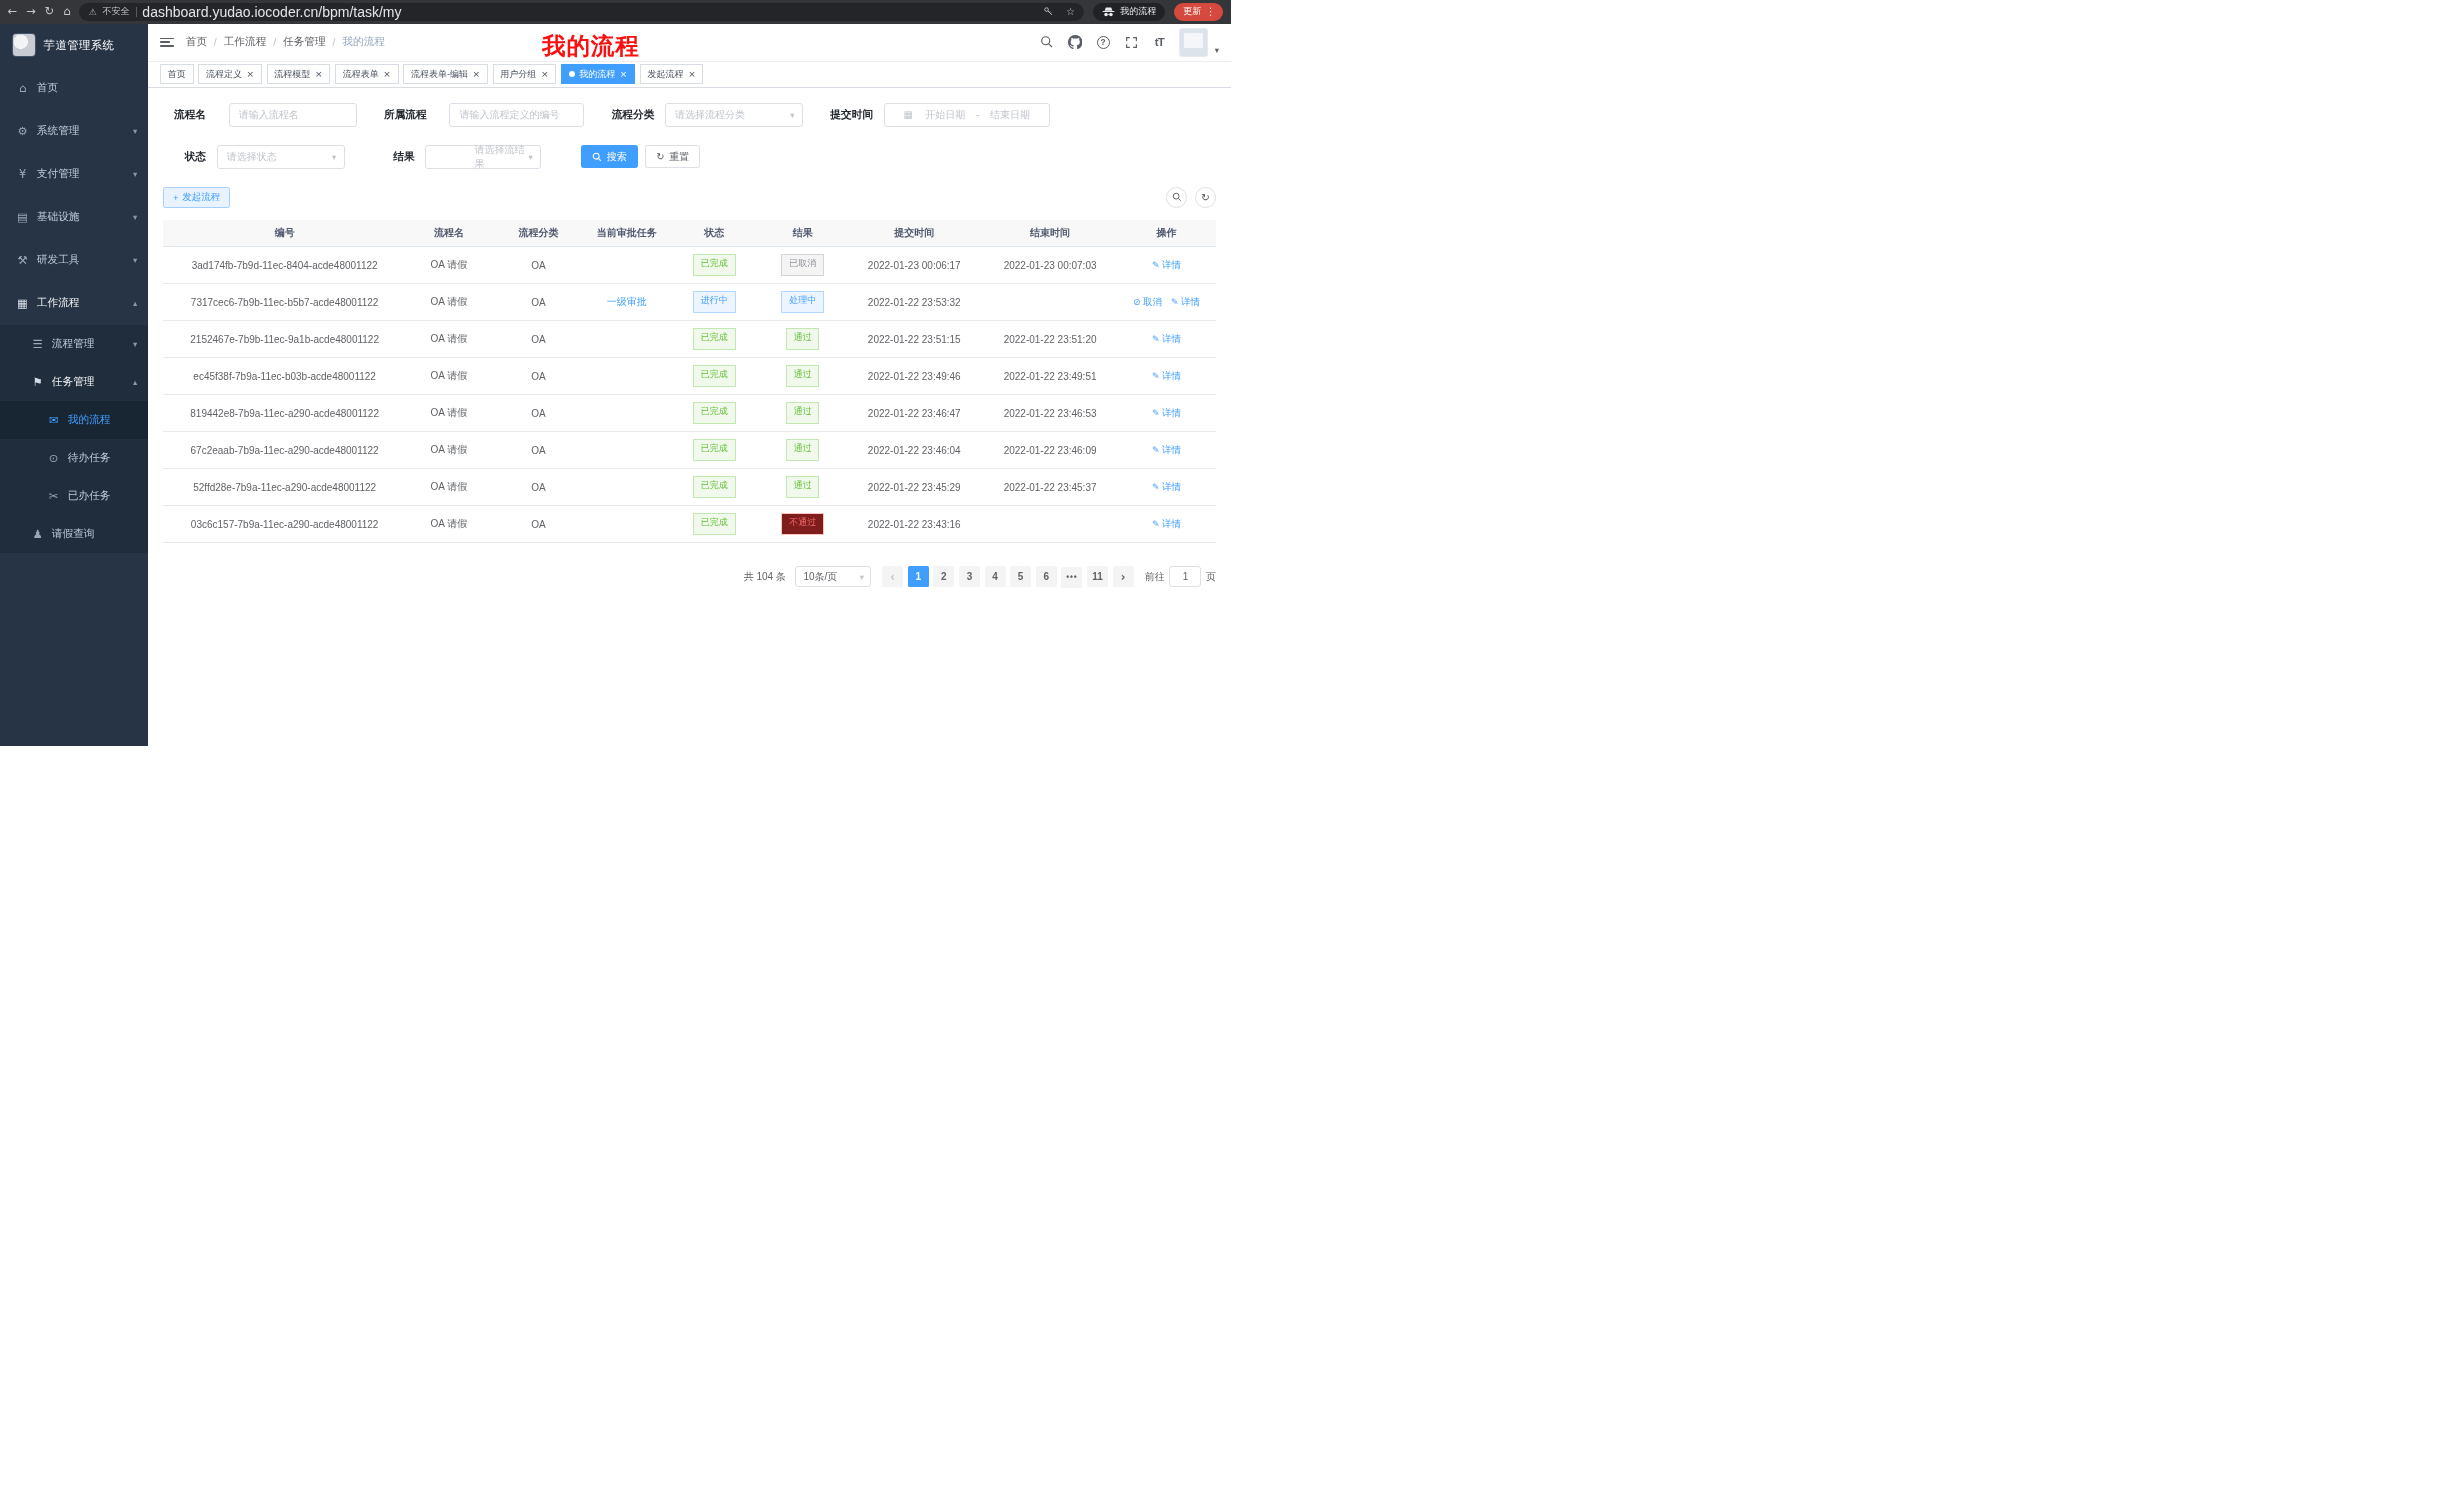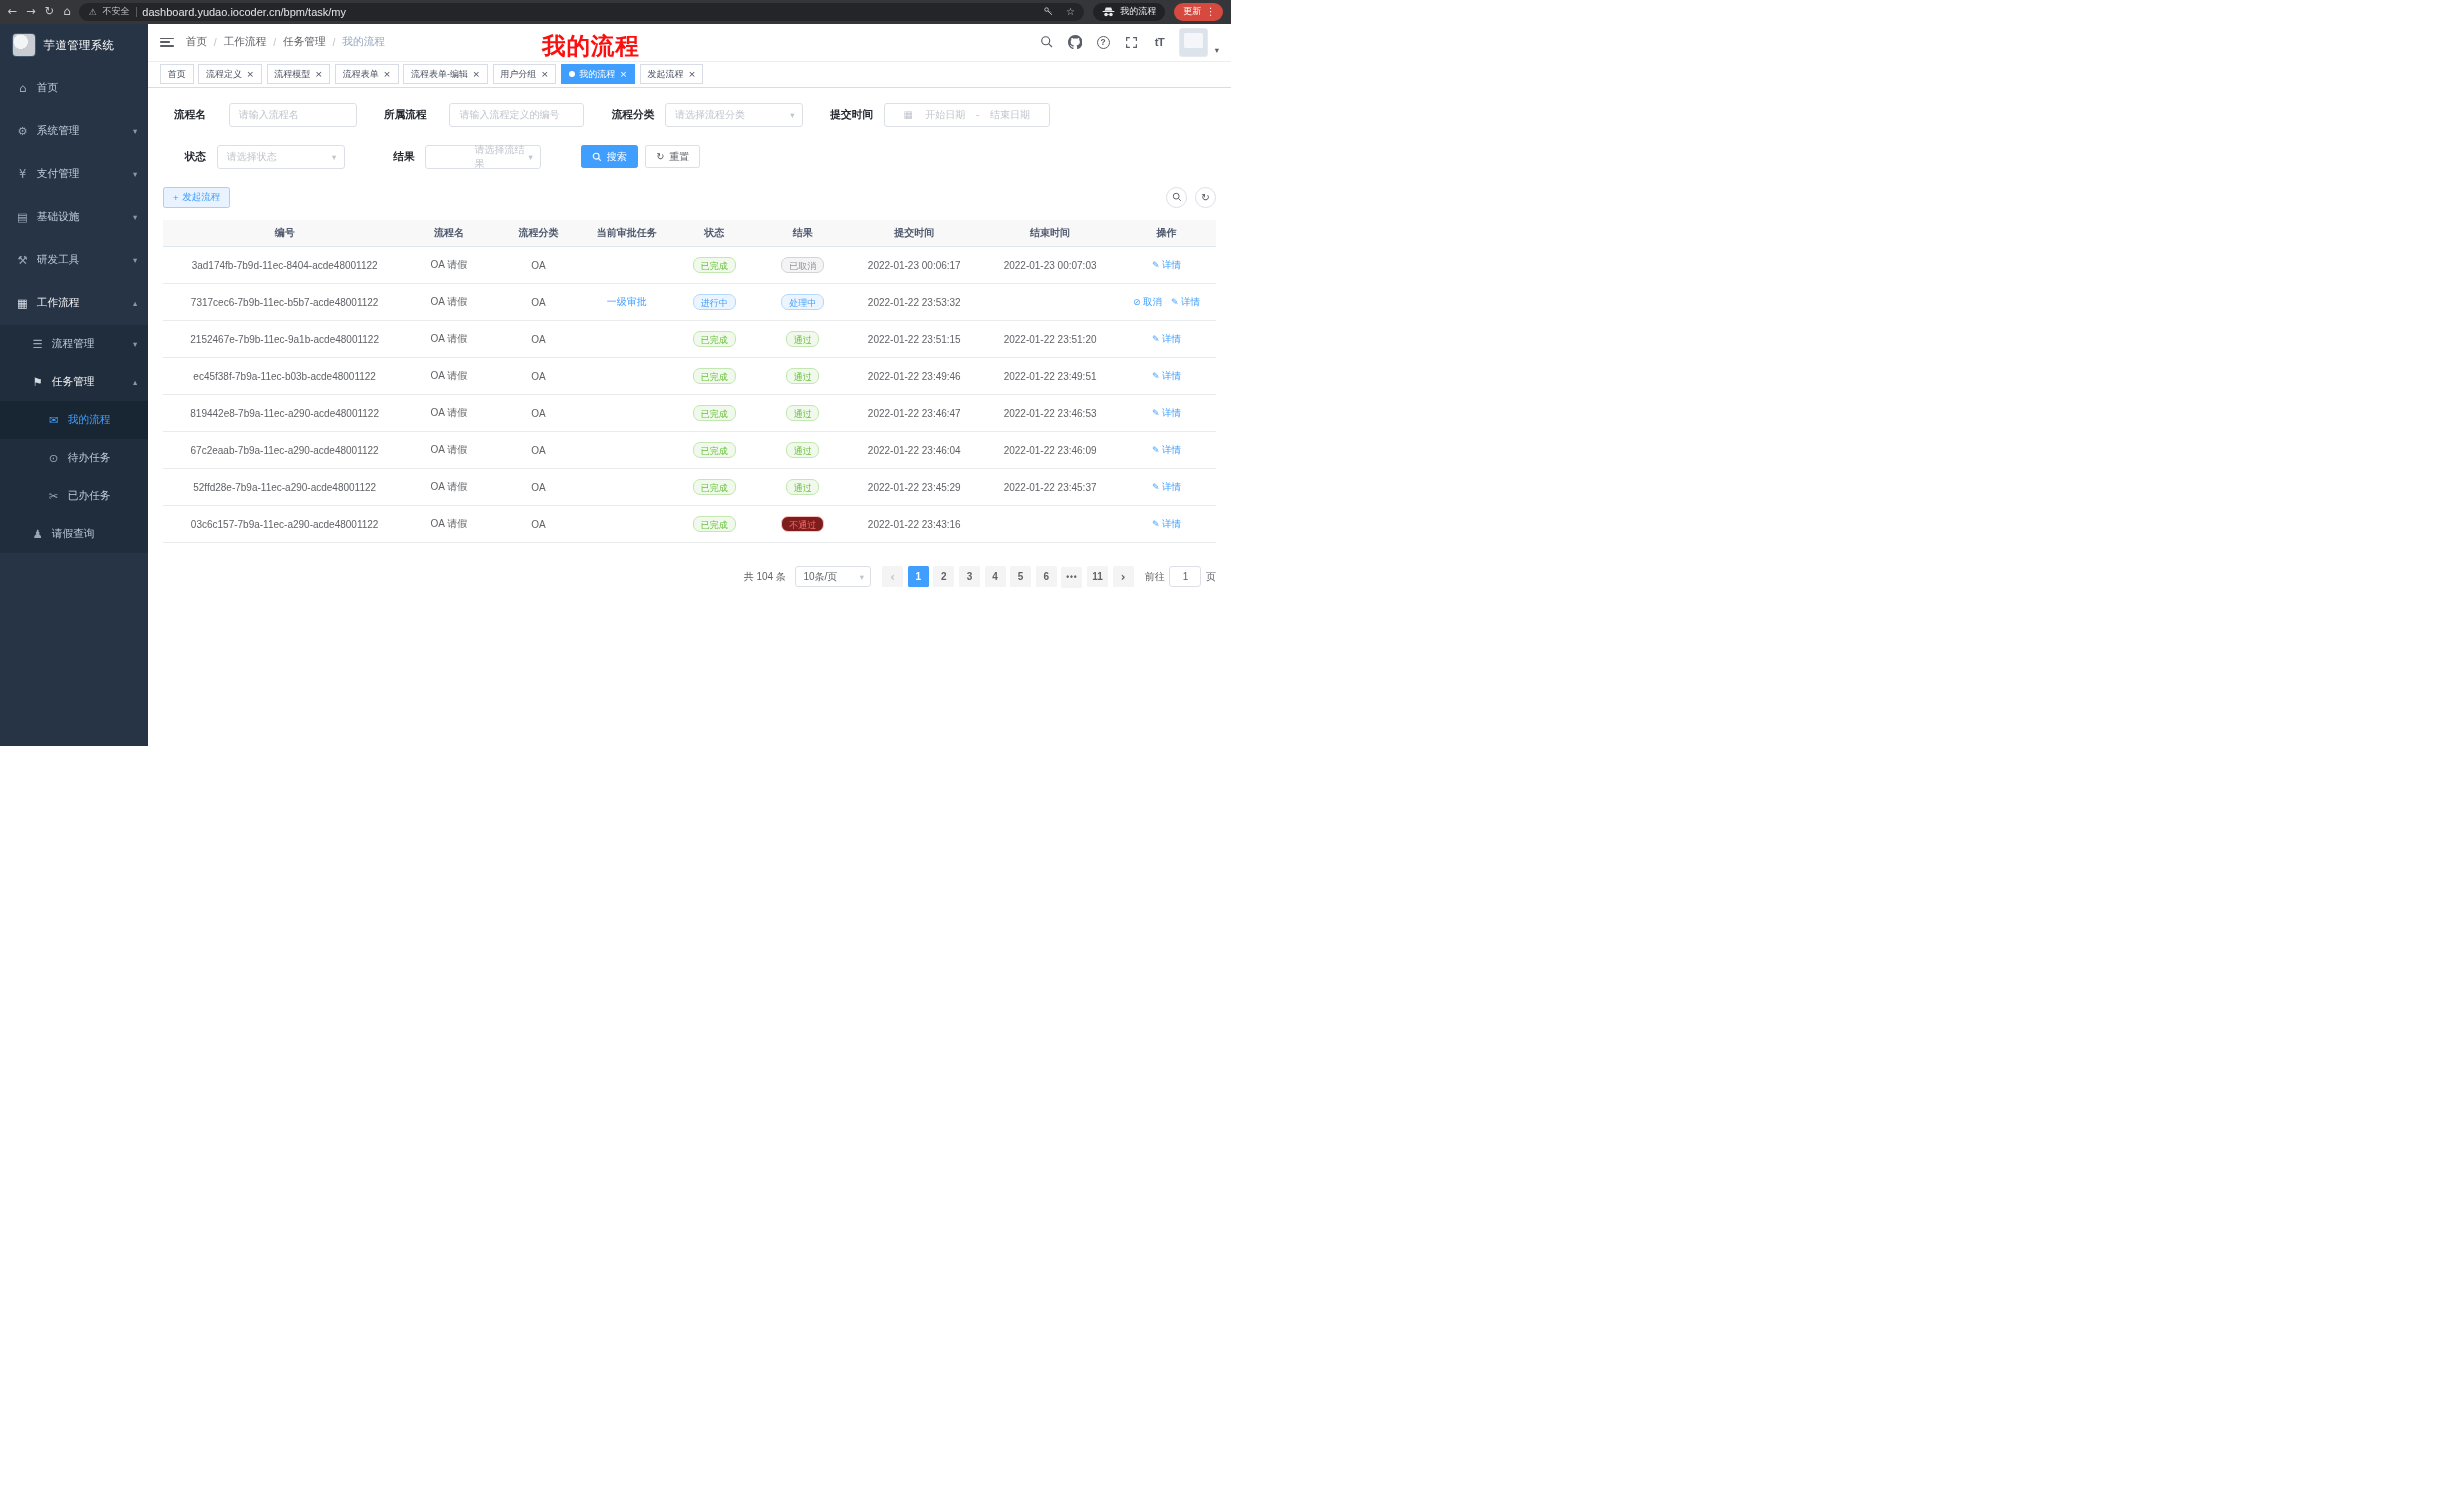--- a/index.html
+++ b/index.html
@@ -10,21 +10,21 @@
     -webkit-user-select:none;
   }
 
   
   .browser-bar { height:23.6px; background:#343639; display:flex; align-items:center; padding:0 7.6px; gap:9px; }
   .nav-ic { color:#c7c9cc; font-size:11.4px; line-height:1; cursor:pointer; font-family:"DejaVu Sans",sans-serif; }
   .omnibox { flex:1; height:17.5px; background:#232528; border-radius:9px; display:flex; align-items:center; padding:0 9px; gap:6px; min-width:0; }
   .warn-ic { color:#b6b9bd; font-size:9px; font-family:"DejaVu Sans",sans-serif; }
   .warn-txt { color:#c4c7cb; font-size:9px; }
   .om-div { width:0.8px; height:10px; background:#5a5d61; }
-  .om-url { color:#e2e4e8; font-size:11px; flex:1; white-space:nowrap; overflow:hidden; }
+  .om-url { color:#e2e4e8; font-size:14px; flex:1; white-space:nowrap; overflow:hidden; }
   .om-right { display:flex; align-items:center; gap:9px; }
   .star { color:#c7c9cc; font-size:10px; font-family:"DejaVu Sans",sans-serif; }
   .incog { display:flex; align-items:center; gap:5.3px; background:#202225; border-radius:10px; height:18px; padding:0 9px; color:#e8eaed; font-size:9px; }
   .update-pill { display:flex; align-items:center; gap:4.6px; background:#d6493f; border-radius:10px; height:18px; padding:0 7.6px 0 9px; color:#fff; font-size:9px; cursor:pointer; }
   .kebab { font-size:10px; font-family:"DejaVu Sans",sans-serif; }
 
   
   .app { display:flex; height:723px; }
 
   
@@ -90,21 +90,21 @@
 
   .toolbar-row { display:flex; align-items:center; margin-bottom:12px; }
   .btn-create { display:inline-flex; align-items:center; gap:3.8px; height:21px; padding:0 9px; background:#e8f3ff; border:0.8px solid #a3d0ff; color:#409eff; border-radius:2.3px; font-size:9.5px; cursor:pointer; font-family:inherit; }
   .rt-group { margin-left:auto; display:flex; gap:7.6px; }
   .circle-btn { width:21px; height:21px; border-radius:50%; border:0.8px solid #dcdfe6; background:#fff; color:#606266; display:inline-flex; align-items:center; justify-content:center; cursor:pointer; font-size:10.7px; font-family:"DejaVu Sans",sans-serif; }
 
   
   table.grid { width:100%; border-collapse:collapse; table-layout:fixed; }
   .grid th { background:#f8f8f9; color:#515a6e; font-weight:700; font-size:10px; height:27px; border-bottom:0.8px solid #dfe6ec; padding:0 4.6px; }
   .grid td { height:37px; border-bottom:0.8px solid #e8eaec; font-size:10px; color:#606266; text-align:center; padding:0 4.6px; white-space:nowrap; overflow:hidden; }
-  .tag { display:inline-block; height:16px; line-height:16.7px; padding:0 6.8px; font-size:9px; border-radius:7px; border:0.8px solid transparent; }
+  .tag { display:inline-block; height:22px; line-height:16.7px; padding:0 6.8px; font-size:9px; border-radius:0; border:0.8px solid transparent; }
   .tag-success { color:#67c23a; background:#f0f9eb; border-color:#c2e7b0; }
   .tag-info    { color:#909399; background:#f4f4f5; border-color:#d3d4d6; }
   .tag-primary { color:#409eff; background:#ecf5ff; border-color:#b3d8ff; }
   .tag-danger  { color:#f56c6c; background:#7f1d1d; border-color:#fbc4c4; }
   .cell-link { color:#409eff; cursor:pointer; }
   .action-link { color:#409eff; cursor:pointer; display:inline-flex; align-items:center; gap:2.3px; font-size:9.5px; margin:0 4.6px; }
   .ai { font-family:"DejaVu Sans",sans-serif; font-size:9px; }
 
   
   .pagination { display:flex; align-items:center; justify-content:flex-end; margin-top:23px; font-size:10px; color:#606266; }

